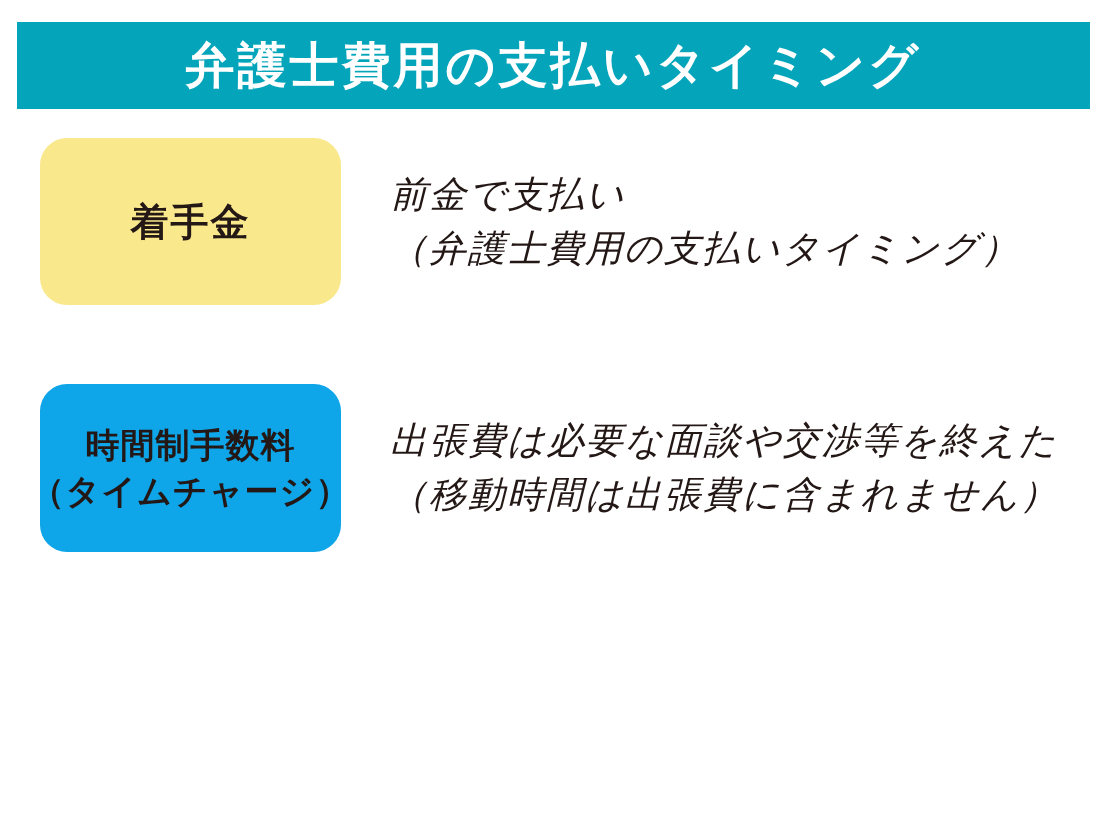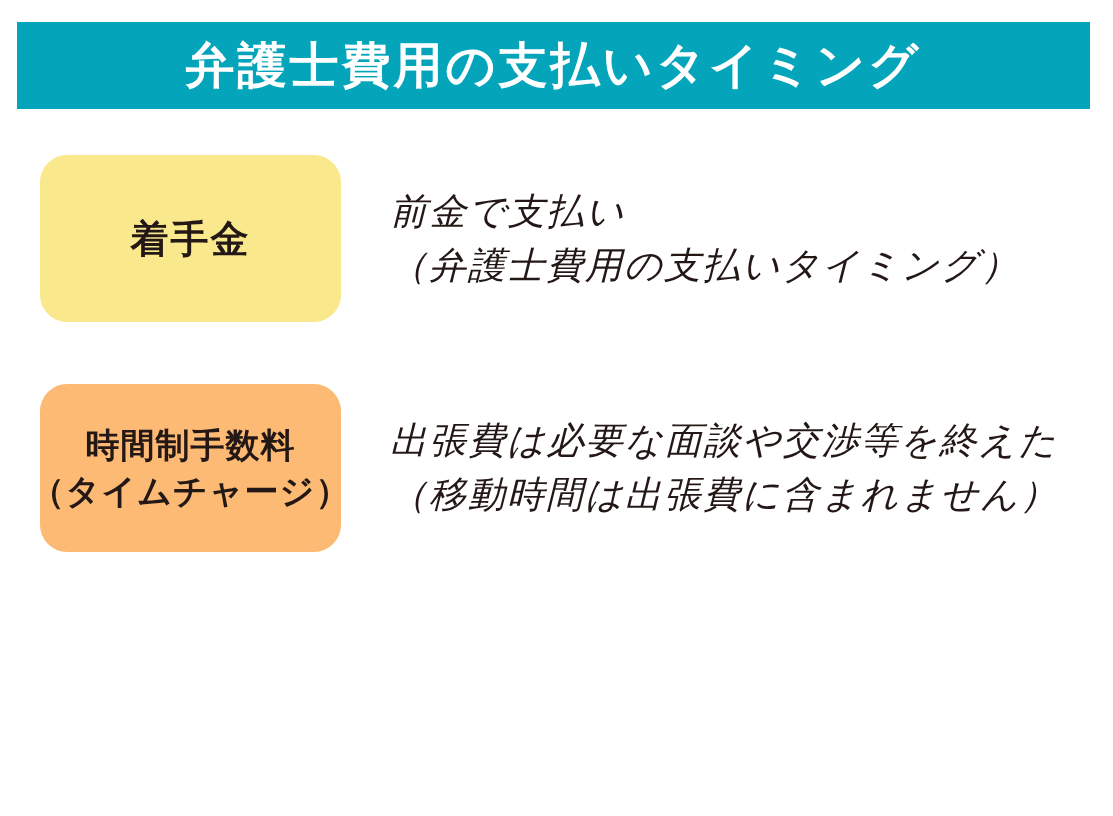--- a/index.html
+++ b/index.html
@@ -29,21 +29,21 @@
     font-weight: 800;
     letter-spacing: 3px;
     white-space: nowrap;
   }
   .row {
     position: absolute;
     left: 40px;
     display: flex;
     align-items: center;
   }
-  .row-1 { top: 155px; height: 167px; }
+  .row-1 { top: 138px; height: 167px; }
   .row-2 { top: 384px; height: 168px; }
   .row-3 { top: 616px; height: 167px; }
   .label-box {
     width: 301px;
     height: 100%;
     border-radius: 27px;
     display: flex;
     flex-direction: column;
     align-items: center;
     justify-content: center;
@@ -79,21 +79,21 @@
     <div class="label-box" style="background-color: rgb(250, 232, 140);">
       <span class="label-line single">着手金</span>
     </div>
     <div class="desc">
       <div class="desc-line">前金で支払い</div>
       <div class="desc-line">（弁護士費用の支払いタイミング）</div>
     </div>
   </section>
 
   <section class="row row-2">
-    <div class="label-box" style="background-color: #fdba74;">
+    <div class="label-box" style="background-color: #0ea5e9;">
       <span class="label-line multi">時間制手数料</span>
       <span class="label-line multi">（タイムチャージ）</span>
     </div>
     <div class="desc">
       <div class="desc-line">出張費は必要な面談や交渉等を終えた</div>
       <div class="desc-line">（移動時間は出張費に含まれません）</div>
     </div>
   </section>
 
 

